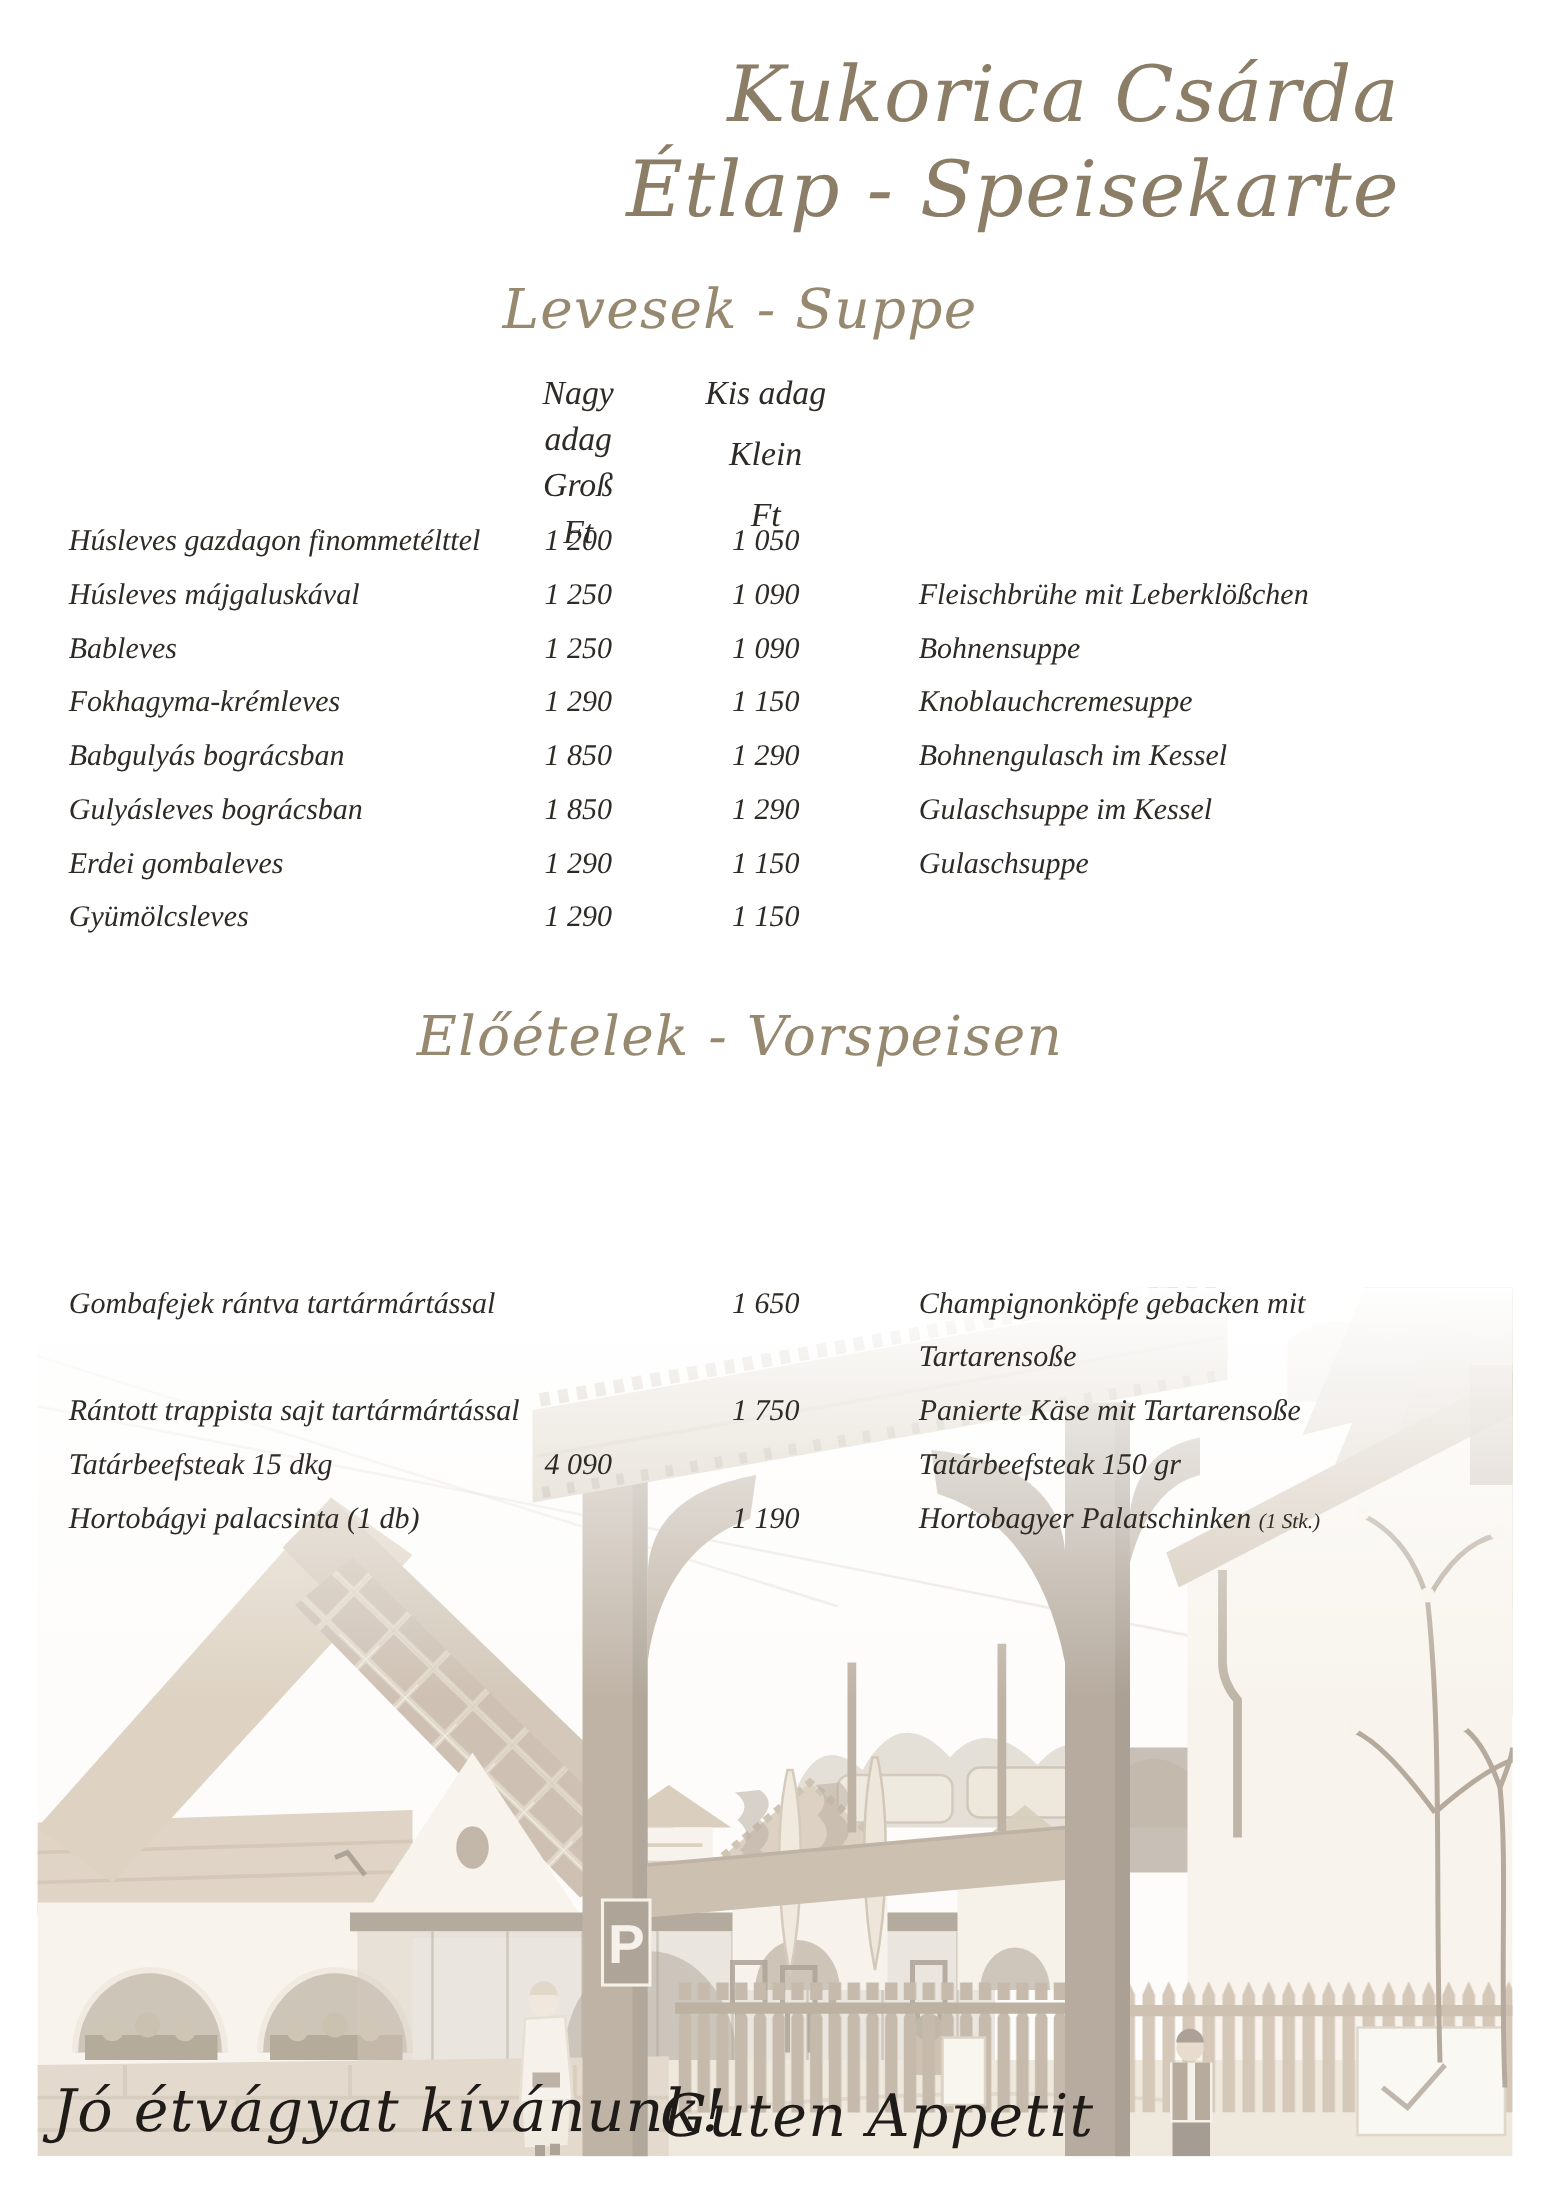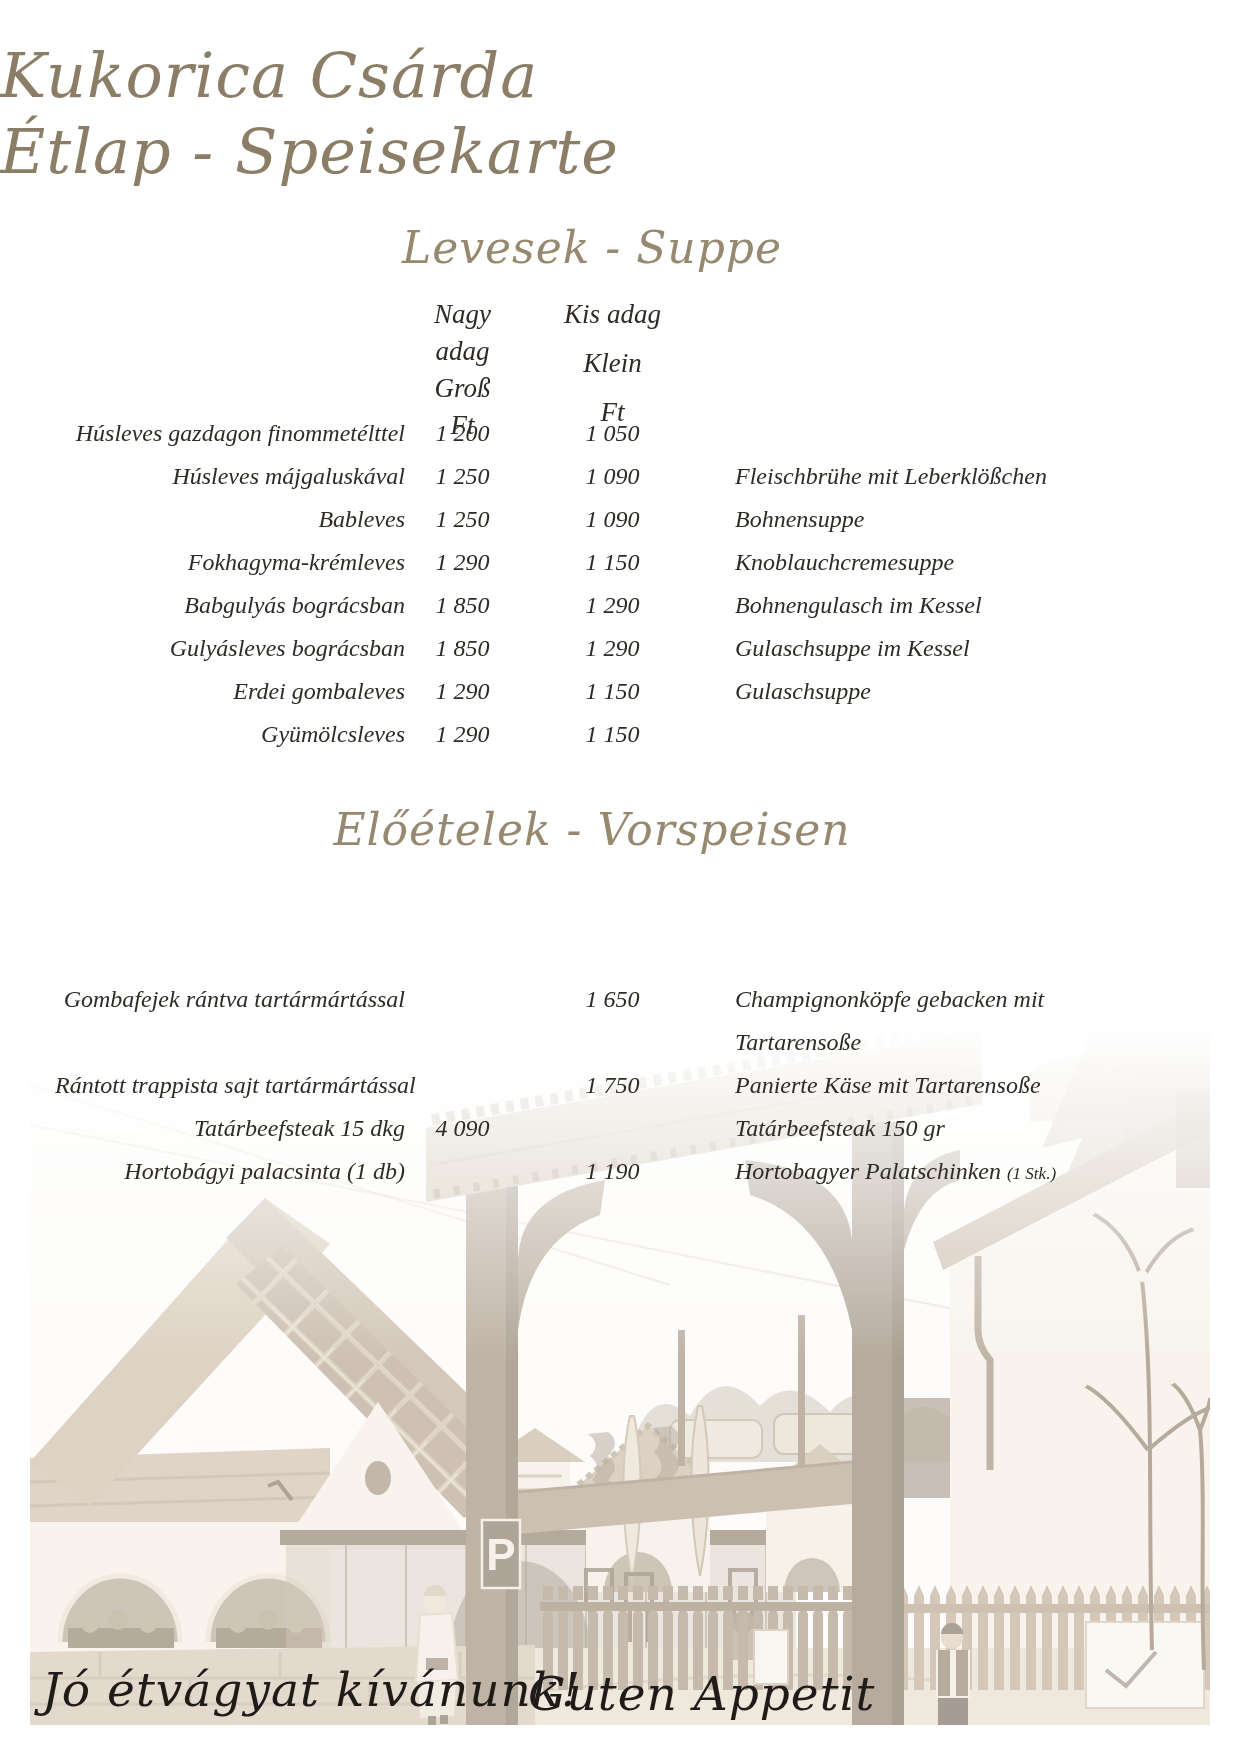--- a/index.html
+++ b/index.html
@@ -6,21 +6,21 @@
   .page{
     position:relative; width:1241px; height:1754px; background:#ffffff;
     overflow:hidden; font-family:"Liberation Serif", serif;
   }
   
   .script{
     font-family:"DejaVu Serif", serif; font-style:italic;
     color:var(--heading-script,#8c7e66);
   }
   .menu-title{
-    position:absolute; top:38px; left:0; width:1120px; text-align:left;
+    position:absolute; top:38px; left:0; width:1120px; text-align:right;
     font-size:62px; line-height:76px; letter-spacing:1px; z-index:3;
   }
   .section-heading{
     position:absolute; left:0; width:1120px; text-align:center;
     font-size:44px; letter-spacing:1px; z-index:3;
     color:var(--section-script,#97896f);
     padding-left:32px;
   }
   .heading-soups{top:222px;}
   .heading-starters{top:804px;}
@@ -28,23 +28,23 @@
   .menu-grid{
     position:absolute; left:55px; width:1060px; z-index:3;
     display:grid; grid-template-columns:350px 115px 35px 115px 65px 380px;
     font-style:italic; color:var(--body-text,#2e2a26);
   }
   .col-headers{top:296px; font-size:27px;}
   .col-headers .stack{grid-row:1; display:flex; flex-direction:column; text-align:center; line-height:37px;}
   .stack-large{grid-column:2;}
   .stack-small{grid-column:4;gap:12px;}
   .soup-rows{top:412px; grid-auto-rows:43px; font-size:24px;}
-  .starter-rows{top:978px; font-size:24px;}
+  .starter-rows{top:1022px; font-size:24px;}
   .starter-rows .r1{min-height:86px;} .starter-rows .r{min-height:43px;}
-  .menu-grid .name{grid-column:1; white-space:nowrap;text-align:right;}
+  .menu-grid .name{grid-column:1; white-space:nowrap;}
   .menu-grid .p-large{grid-column:2; text-align:center;}
   .menu-grid .p-small{grid-column:4; text-align:center;}
   .menu-grid .de{grid-column:6; line-height:43px;}
   .starter-rows{display:block;}
   .starter-row{display:grid; grid-template-columns:350px 115px 35px 115px 65px 380px; align-items:start;}
   .starter-row .name,.starter-row .p-large,.starter-row .p-small,.starter-row .de{line-height:43px;}
   .soup-rows .cell{line-height:43px;}
   .de-note{font-size:17px;}
   
   .photo{

